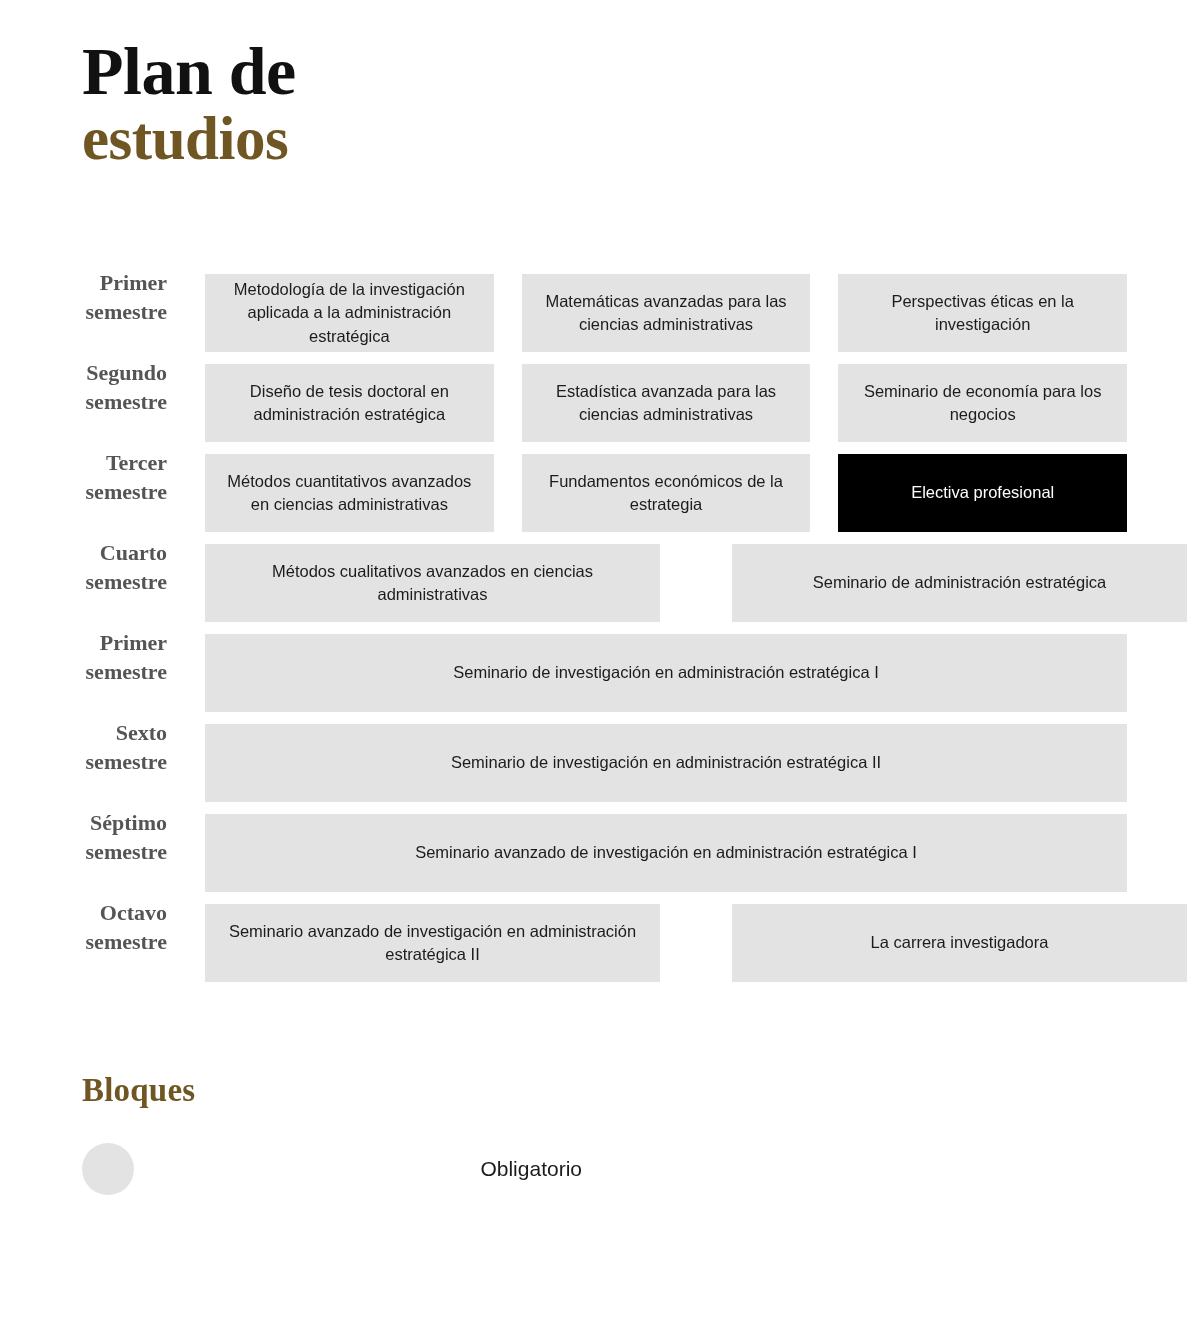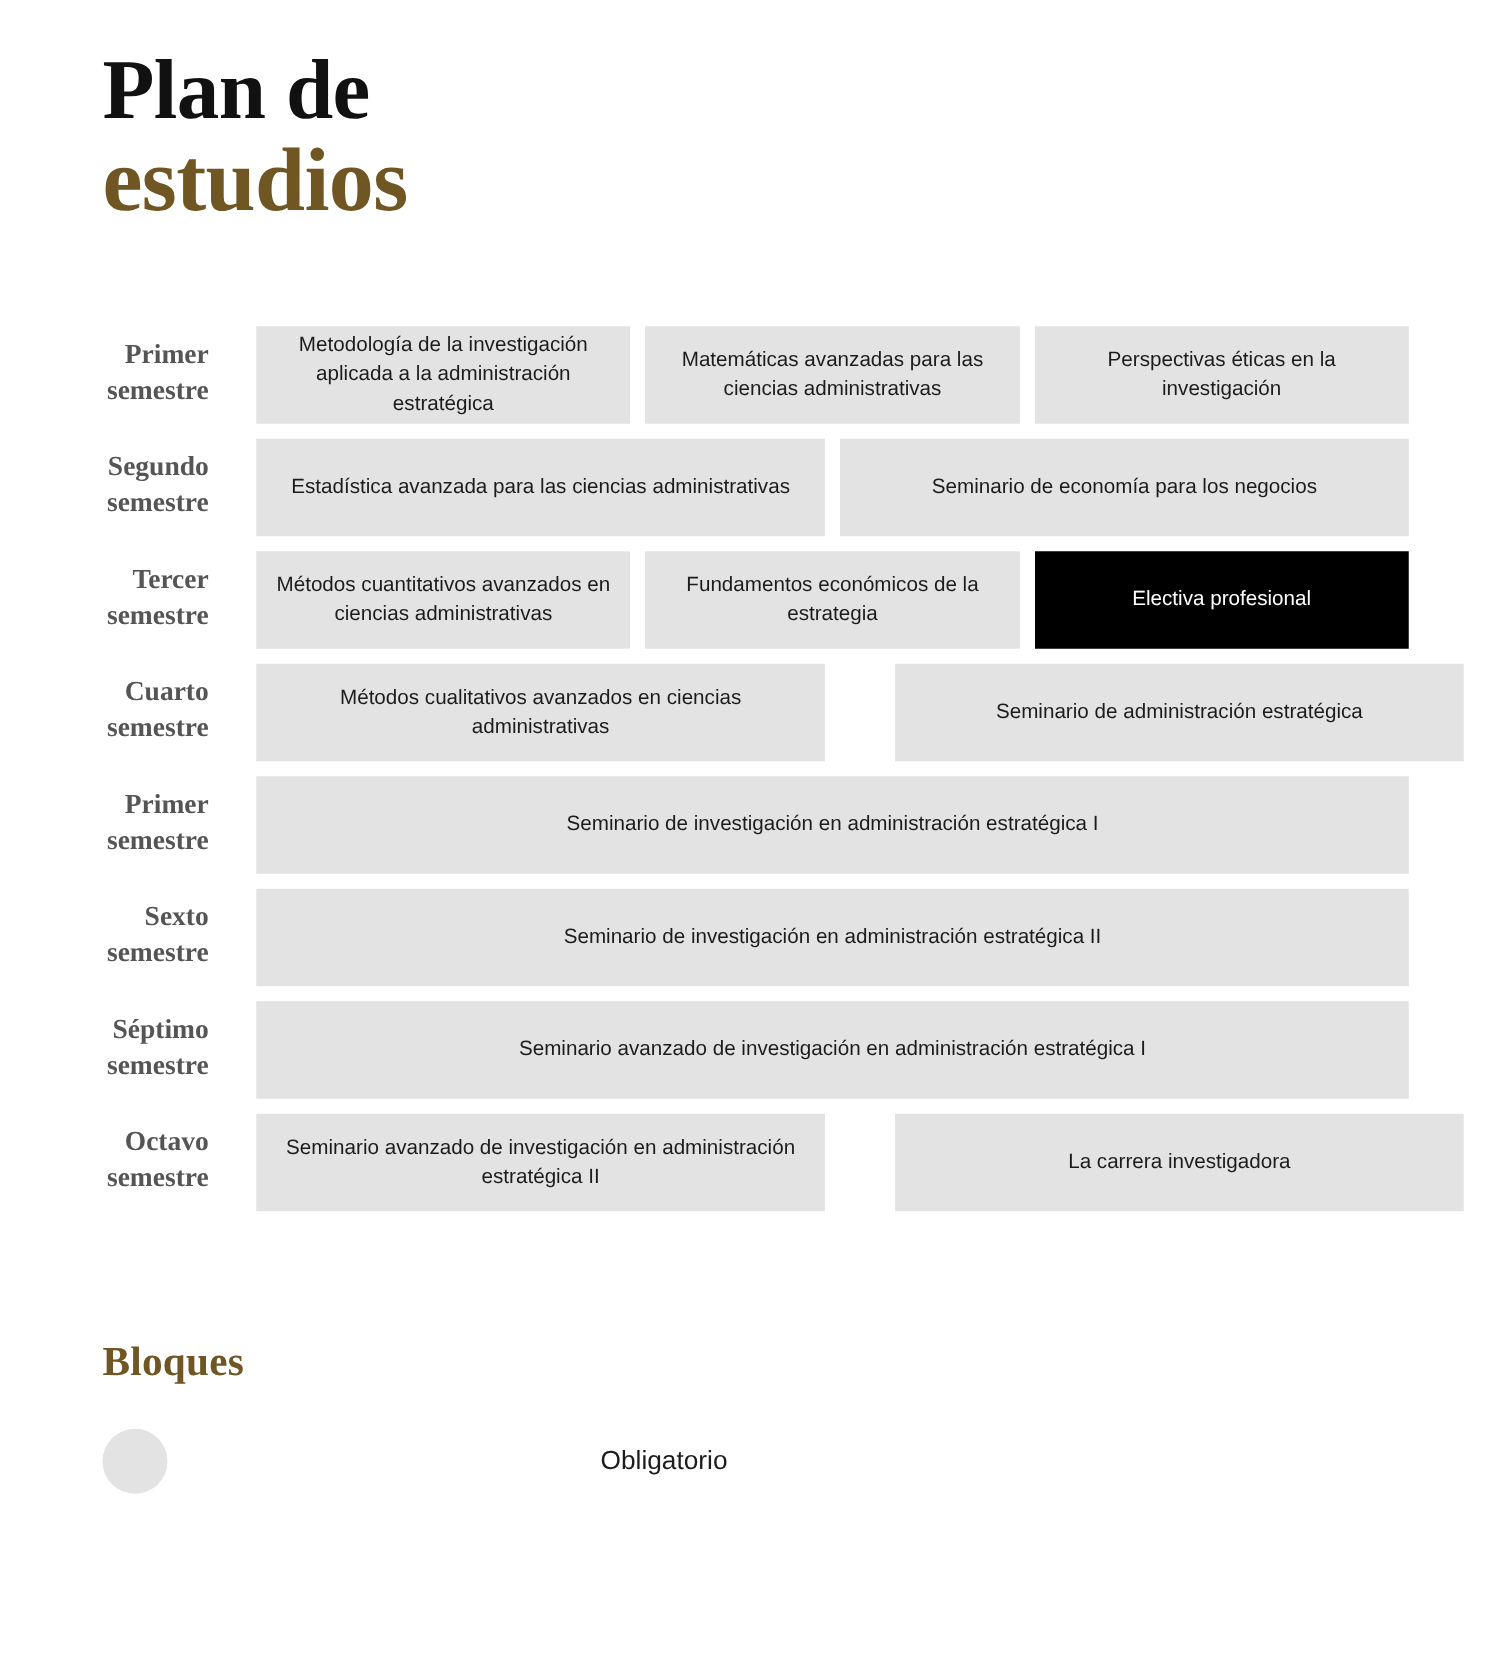--- a/index.html
+++ b/index.html
@@ -27,21 +27,21 @@
     font-weight: bold;
     font-size: 68px;
     line-height: 0.98;
     color: #111111;
     letter-spacing: -0.5px;
     margin: 0;
   }
   .title-line2 {
     font-family: "Liberation Serif", serif;
     font-weight: bold;
-    font-size: 72px;
+    font-size: 61px;
     line-height: 1.05;
     color: #6f5623;
     letter-spacing: -0.5px;
     margin: 0;
     margin-top: 2px;
   }
 
   
   .plan {
     position: absolute;
@@ -71,25 +71,25 @@
     line-height: 1.33;
     color: #555555;
     padding-right: 18px;
     box-sizing: border-box;
   }
   .sem-label span { display: block; white-space: nowrap; }
 
   .cards {
     position: absolute;
     left: 205px;
-    top: 3px;
+    top: 16px;
     width: 922px;
     height: 78px;
     display: flex;
-    gap: 12px;
+    gap: 28px;
   }
   .card {
     background: #e3e3e3;
     display: flex;
     align-items: center;
     justify-content: center;
     text-align: center;
     font-family: "Liberation Sans", sans-serif;
     font-size: 16.5px;
     line-height: 1.42;
@@ -163,20 +163,21 @@
         <div class="card">Matemáticas avanzadas para las ciencias administrativas</div>
         <div class="card">Perspectivas éticas en la investigación</div>
       </div>
     </div>
     <div class="sem-row">
       <div class="sem-label">
         <span>Segundo</span>
         <span>semestre</span>
       </div>
       <div class="cards cols3">
+        <div class="card">Diseño de tesis doctoral en administración estratégica</div>
         <div class="card">Estadística avanzada para las ciencias administrativas</div>
         <div class="card">Seminario de economía para los negocios</div>
       </div>
     </div>
     <div class="sem-row">
       <div class="sem-label">
         <span>Tercer</span>
         <span>semestre</span>
       </div>
       <div class="cards cols3">

